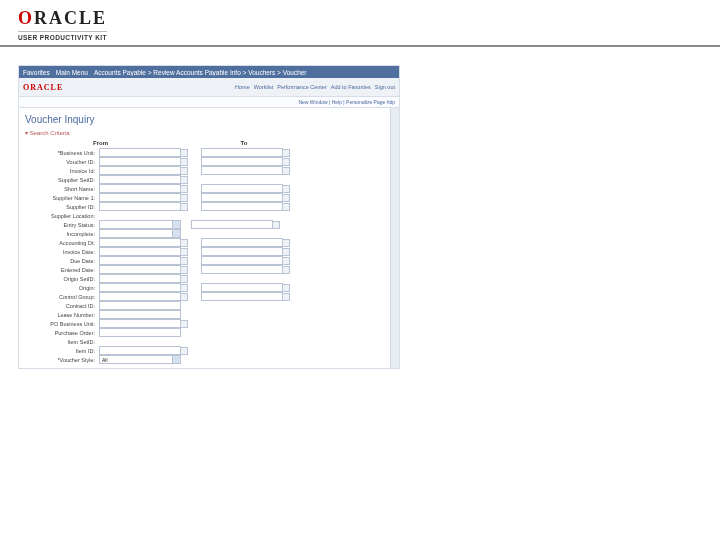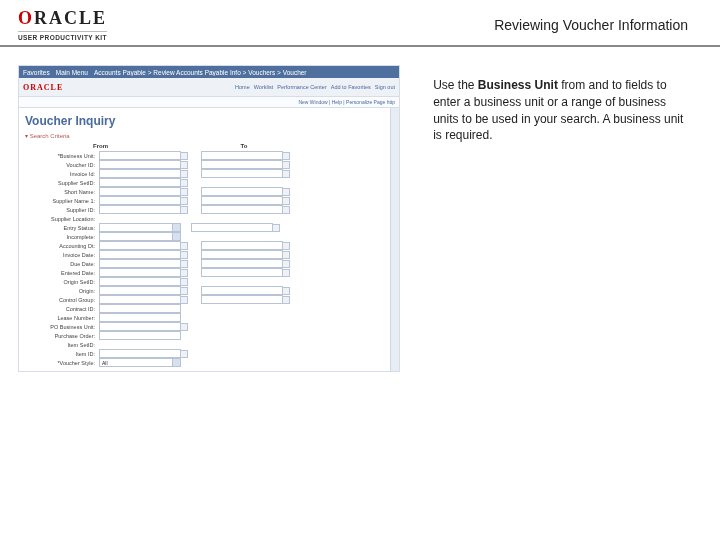--- a/index.html
+++ b/index.html
@@ -18,21 +18,21 @@
 .mini{width:380px;height:auto;font-size:6.5px;border:1px solid #d6dde6}
 .mini-top{background:#4f6f9e;color:#fff;display:flex;align-items:center;height:12px;padding:0 4px;gap:6px}
 .mini-top span{white-space:nowrap}
 .mini-top .nav{flex:1;overflow:hidden}
 .mini-brand{background:#eef1f6;height:18px;display:flex;align-items:center;padding:0 4px;justify-content:space-between;border-bottom:1px solid #d6dde6}
 .mini-brand .orc{font-family:Georgia,serif;font-weight:bold;color:#c00;letter-spacing:1px;font-size:8px}
 .mini-brand .sub{font-size:5.5px;color:#4a6aa0;display:flex;gap:4px}
 .mini-toolbar{background:#fafcff;height:10px;border-bottom:1px solid #d6dde6;display:flex;justify-content:flex-end;align-items:center;padding:0 4px;font-size:5px;color:#4a6aa0}
 .mini-content{display:flex}
 .mini-form{flex:1;padding:4px 6px}
-.mini-form h1{font-size:12px;color:#4a6aa0;margin:2px 0 4px 0;font-weight:bold}
+.mini-form h1{font-size:10px;color:#4a6aa0;margin:2px 0 4px 0;font-weight:normal}
 .mini-form .crit{font-size:6px;color:#b55;margin-bottom:4px;display:block}
 .cols{display:flex;gap:4px;margin:2px 0 2px 68px}
 .cols div{flex:1;font-size:6px;color:#333;font-weight:bold}
 .row{display:flex;align-items:center;height:9px}
 .row .lab{width:70px;text-align:right;padding-right:4px;color:#444;font-size:5.5px;white-space:nowrap;overflow:hidden}
 .row .fld{width:80px;height:7px;border:1px solid #b8c4d6;background:#fff;margin-right:10px;position:relative}
 .row .fld.nolookup::after{display:none}
 .row .fld::after{content:"";position:absolute;right:-8px;top:0;width:6px;height:6px;border:1px solid #b8c4d6;background:#eef1f6}
 .row .sel{width:80px;height:7px;border:1px solid #b8c4d6;background:#fff;position:relative}
 .row .sel::after{content:"";position:absolute;right:0;top:0;width:7px;height:7px;background:#d7e0ee;border-left:1px solid #b8c4d6}
@@ -40,21 +40,20 @@
 .mini-scroll{width:8px;background:#e8ecf3;border-left:1px solid #d0d7e2}
 </style>
 </head>
 <body>
 
 <div class="header">
   <div class="logo-wrap">
     <div class="logo-oracle"><span class="logo-o-red">O</span>RACLE</div>
     <div class="logo-upk">USER PRODUCTIVITY KIT</div>
   </div>
-  <div class="title">Reviewing Voucher Information</div>
 </div>
 
 <div class="body">
   <div class="left">
     <div class="mini">
       <div class="mini-top">
         <span>Favorites</span>
         <span>Main Menu</span>
         <span class="nav">Accounts Payable  &gt;  Review Accounts Payable Info  &gt;  Vouchers  &gt;  Voucher</span>
       </div>
@@ -204,15 +203,14 @@
             <div class="lab">*Voucher Style:</div>
             <div class="sel"><span style="font-size:5px;padding-left:2px">All</span></div>
           </div>
         </div>
         <div class="mini-scroll"></div>
       </div>
     </div>
   </div>
 
   <div class="right">
-    <p><span>Use the </span><b>Business Unit</b><span> from and to fields to enter a business unit or a range of business units to be used in your search. A business unit is required.</span></p>
   </div>
 </div>
 
 </body></html>

